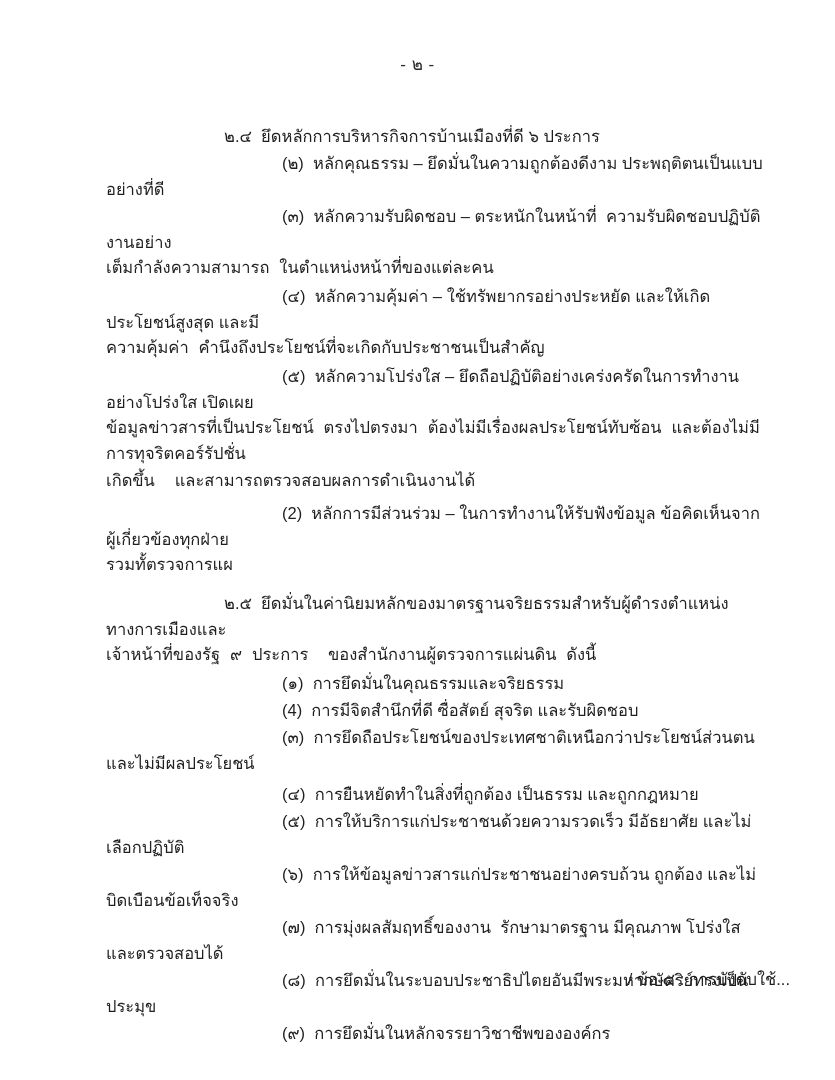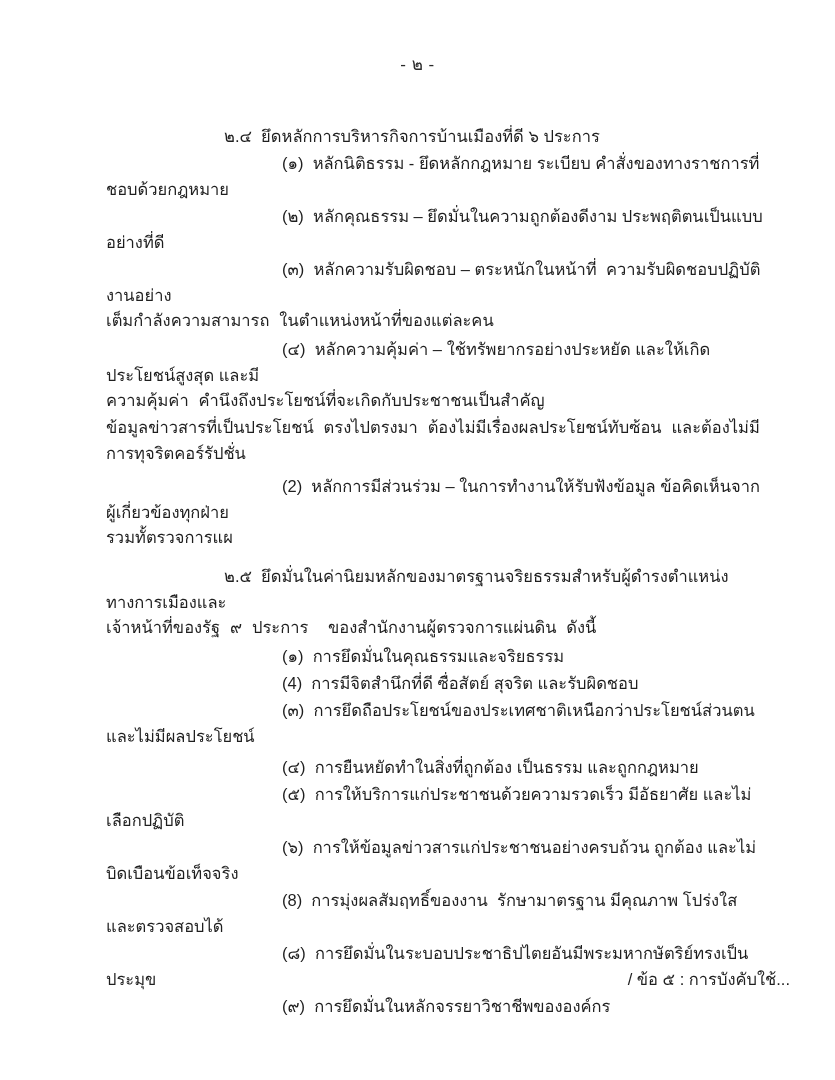--- a/index.html
+++ b/index.html
@@ -65,43 +65,44 @@
 </head>
 <body>
 
 <div class="page">
 
   <div class="page-number">- ๒ -</div>
 
   <div class="body-text">
 
     <p class="para ind-head">๒.๔  ยึดหลักการบริหารกิจการบ้านเมืองที่ดี ๖ ประการ</p>
-    <p class="para ind-item">(๑)  หลักนิติธรรม - ยึดหลักกฎหมาย ระเบียบ คำสั่งของทางราชการที่ชอบด้วยกฎหมาย</p>
     <p class="para ind-item">(๒)  หลักคุณธรรม – ยึดมั่นในความถูกต้องดีงาม ประพฤติตนเป็นแบบอย่างที่ดี</p>
     <p class="para ind-item">(๓)  หลักความรับผิดชอบ – ตระหนักในหน้าที่  ความรับผิดชอบปฏิบัติงานอย่าง</p>
     <p class="para ind-none">เต็มกำลังความสามารถ ในตำแหน่งหน้าที่ของแต่ละคน</p>
     <p class="para ind-item">(๔)  หลักความคุ้มค่า – ใช้ทรัพยากรอย่างประหยัด และให้เกิดประโยชน์สูงสุด และมี</p>
     <p class="para ind-none">ความคุ้มค่า คำนึงถึงประโยชน์ที่จะเกิดกับประชาชนเป็นสำคัญ</p>
+    <p class="para ind-item">(๕)  หลักความโปร่งใส – ยึดถือปฏิบัติอย่างเคร่งครัดในการทำงานอย่างโปร่งใส เปิดเผย</p>
     <p class="para ind-none">ข้อมูลข่าวสารที่เป็นประโยชน์ ตรงไปตรงมา ต้องไม่มีเรื่องผลประโยชน์ทับซ้อน และต้องไม่มีการทุจริตคอร์รัปชั่น</p>
+    <p class="para ind-none">เกิดขึ้น  และสามารถตรวจสอบผลการดำเนินงานได้</p>
     <div class="gap-sm"></div>
     <p class="para ind-item">(2)  หลักการมีส่วนร่วม – ในการทำงานให้รับฟังข้อมูล ข้อคิดเห็นจากผู้เกี่ยวข้องทุกฝ่าย</p>
     <p class="para ind-none">รวมทั้ตรวจการแผ</p>
 
     <div class="gap-md"></div>
 
     <p class="para ind-head">๒.๕  ยึดมั่นในค่านิยมหลักของมาตรฐานจริยธรรมสำหรับผู้ดำรงตำแหน่งทางการเมืองและ</p>
     <p class="para ind-none">เจ้าหน้าที่ของรัฐ ๙ ประการ  ของสำนักงานผู้ตรวจการแผ่นดิน ดังนี้</p>
     <p class="para ind-item">(๑)  การยึดมั่นในคุณธรรมและจริยธรรม</p>
     <p class="para ind-item">(4)  การมีจิตสำนึกที่ดี ซื่อสัตย์ สุจริต และรับผิดชอบ</p>
     <p class="para ind-item">(๓)  การยึดถือประโยชน์ของประเทศชาติเหนือกว่าประโยชน์ส่วนตน และไม่มีผลประโยชน์</p>
     <div class="gap-sm"></div>
     <p class="para ind-item">(๔)  การยืนหยัดทำในสิ่งที่ถูกต้อง เป็นธรรม และถูกกฎหมาย</p>
     <p class="para ind-item">(๕)  การให้บริการแก่ประชาชนด้วยความรวดเร็ว มีอัธยาศัย และไม่เลือกปฏิบัติ</p>
     <p class="para ind-item">(๖)  การให้ข้อมูลข่าวสารแก่ประชาชนอย่างครบถ้วน ถูกต้อง และไม่บิดเบือนข้อเท็จจริง</p>
-    <p class="para ind-item">(8)  การมุ่งผลสัมฤทธิ์ของงาน  รักษามาตรฐาน มีคุณภาพ โปร่งใสและตรวจสอบได้</p>
+    <p class="para ind-item">(๗)  การมุ่งผลสัมฤทธิ์ของงาน  รักษามาตรฐาน มีคุณภาพ โปร่งใสและตรวจสอบได้</p>
     <p class="para ind-item">(๘)  การยึดมั่นในระบอบประชาธิปไตยอันมีพระมหากษัตริย์ทรงเป็นประมุข</p>
     <p class="para ind-item">(๙)  การยึดมั่นในหลักจรรยาวิชาชีพขององค์กร</p>
 
   </div>
 
   <div class="footer-line">/ ข้อ ๕ : การบังคับใช้...</div>
 
 </div>
 
 </body></html>

